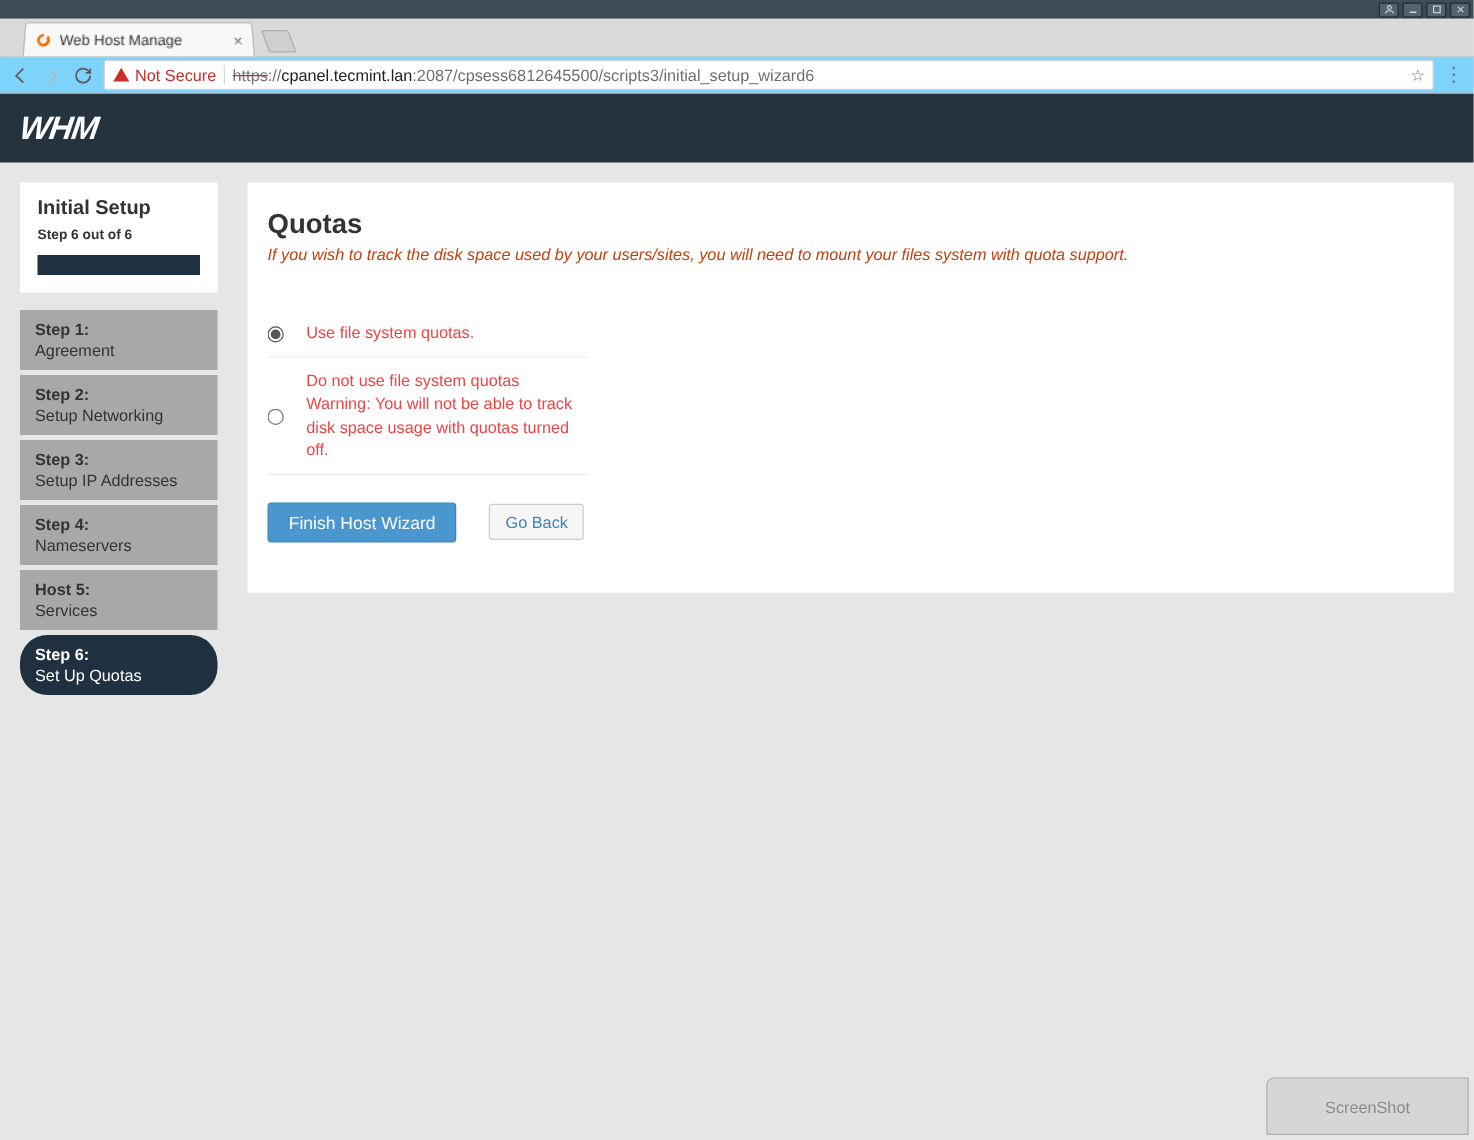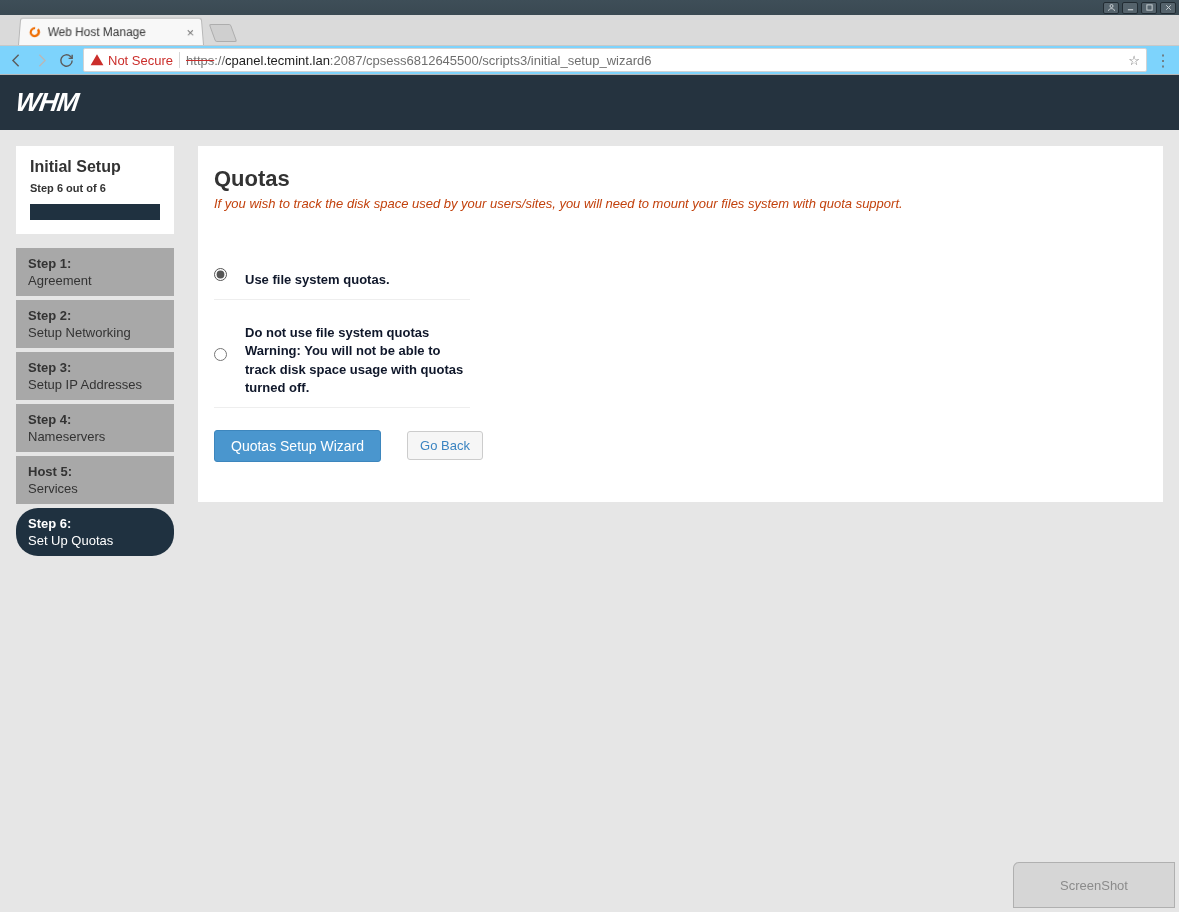--- a/index.html
+++ b/index.html
@@ -42,21 +42,21 @@
   .step .num { font-weight:bold; }
   .step.active { background:#1f3140; color:#fff;border-radius:22px; }
   .step.active .lbl { color:#fff; }
   .step .lbl { display:block; margin-top:2px; color:#333; font-size:13px;}
   .main { flex:1; background:#fff; padding:20px 16px 40px; min-height:265px; }
   .main h1 { font-size:22px; font-weight:bold; color:#333; margin-bottom:4px;}
   .main .desc { font-style:italic; color:#c2410c; font-size:13px; margin-bottom:36px; }
   .opts { width:256px; }
   .opt { display:flex; gap:18px; padding:10px 0; border-bottom:1px solid #eee; align-items:center;}
   .opt input[type=radio]{ margin-top:2px; width:13px; height:13px; accent-color:#555; flex:0 0 auto;}
-  .opt label { font-size:13px; font-weight:bold; color:#0f172a; line-height:1.4;margin-top:14px; }
+  .opt label { font-size:13px; font-weight:normal; color:#ef4444; line-height:1.4; }
   .opt label .warn-line{ display:block;}
   .btnrow { margin-top:22px; display:flex; gap:26px; align-items:center;}
   .btn-primary { background:#4a96ce; color:#fff; border:1px solid #3d86bd; border-radius:3px; padding:7px 16px; font-size:14px; cursor:pointer;}
   .btn-secondary { background:#f6f6f6; color:#3b84c1; border:1px solid #ccc; border-radius:3px; padding:6px 12px; font-size:13px; cursor:pointer;}
   .screenshot-badge { position:absolute; right:4px; bottom:4px; width:162px; height:46px; background:rgba(200,200,200,0.55); border:1px solid rgba(150,150,150,0.6); border-top-left-radius:6px; display:flex; align-items:center; justify-content:center; color:rgba(120,120,120,0.8); font-size:13px;}
 </style>
 </head>
 <body>
 
 <div class="os-titlebar">
@@ -160,19 +160,19 @@
         </div>
         <div class="opt">
           <input type="radio" name="q" style="">
           <label>
             <span class="warn-line">Do not use file system quotas</span>
             <span class="warn-line">Warning: You will not be able to track disk space usage with quotas turned off.</span>
           </label>
         </div>
       </div>
       <div class="btnrow">
-        <button class="btn-primary">Quotas Setup Wizard</button>
+        <button class="btn-primary">Finish Host Wizard</button>
         <button class="btn-secondary">Go Back</button>
       </div>
     </div>
   </div>
   <div class="screenshot-badge">ScreenShot</div>
 </div>
 
 </body></html>

